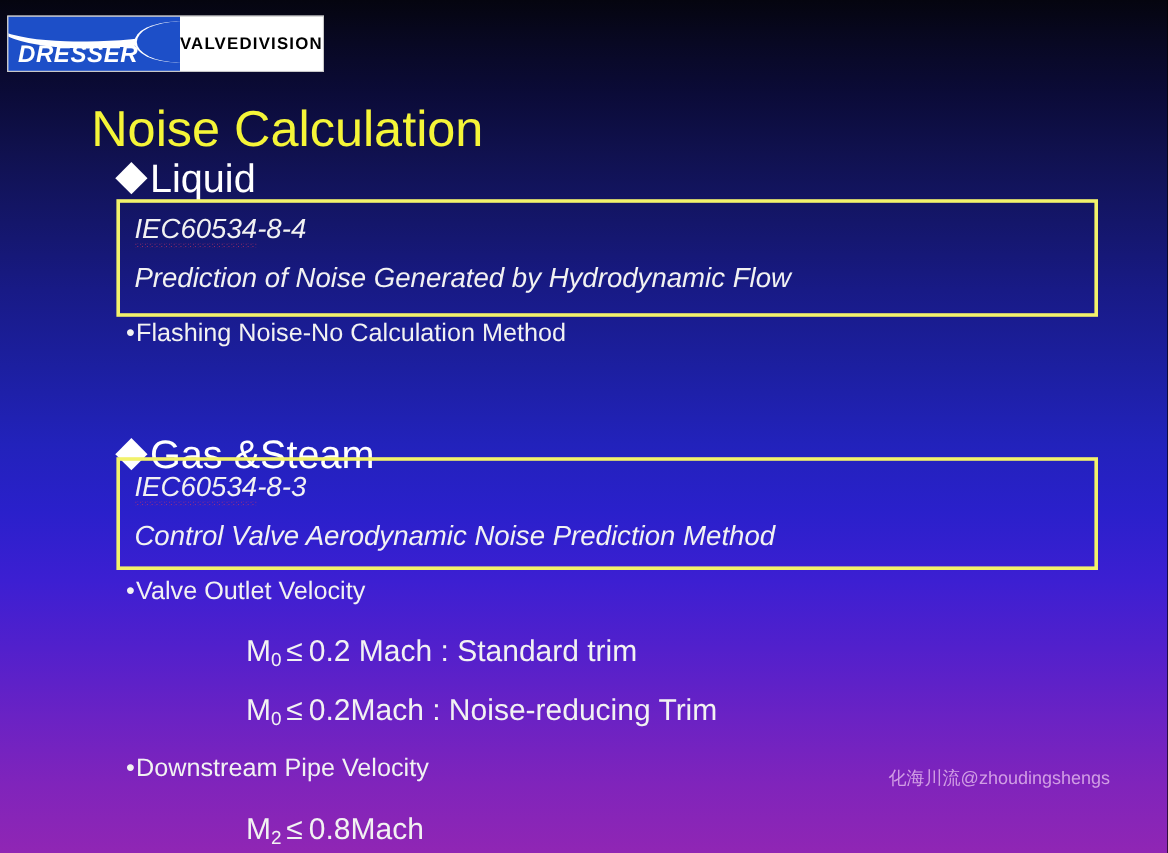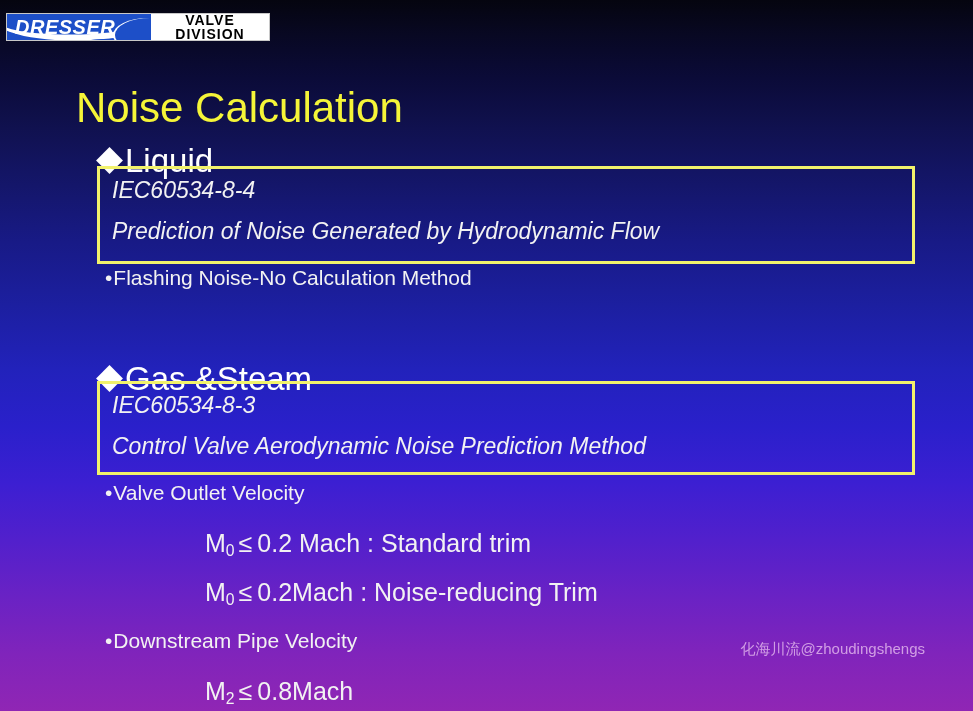--- a/index.html
+++ b/index.html
@@ -30,21 +30,21 @@
         #8024bb 92%,
         #9026b4 100%);
   }
 
   
   .logo {
     position: absolute;
     left: 6px;
     top: 13px;
     width: 264px;
-    height: 28px;
+    height: 47px;
     display: flex;
     background: #f0f0f0;
     border: 1px solid #c8c8c8;
     box-sizing: border-box;
   }
   .logo-left {
     position: relative;
     width: 144px;
     background: #1d4fc8;
     overflow: hidden;
@@ -84,21 +84,20 @@
     letter-spacing: 0.5px;
     padding: 0 0 3px 8px;
     line-height: 1;
     white-space: nowrap;
     font-family: "Liberation Sans", sans-serif;
   }
   .logo-right {
     flex: 1;
     background: #ffffff;
     display: flex;
-    flex-direction: column;
     align-items: center;
     justify-content: center;
     line-height: 1.02;
   }
   .logo-right span {
     color: #000000;
     font-weight: bold;
     font-size: 14px;
     letter-spacing: 1px;
     font-family: "Liberation Sans", sans-serif;
@@ -127,21 +126,21 @@
     white-space: nowrap;
   }
   .diamond {
     width: 19px;
     height: 19px;
     background: #ffffff;
     transform: rotate(45deg);
     margin-right: 6px;
     flex: 0 0 auto;
   }
-  #head-liquid { left: 100px; top: 144px; }
+  #head-liquid { left: 100px; top: 132px; }
   #head-gas    { left: 100px; top: 329px; margin-top: 33px; }
 
   
   .framed {
     position: absolute;
     border: 3px solid #f2f26b;
     box-sizing: border-box;
     padding: 10px 12px 8px 12px;
     font-style: italic;
   }

